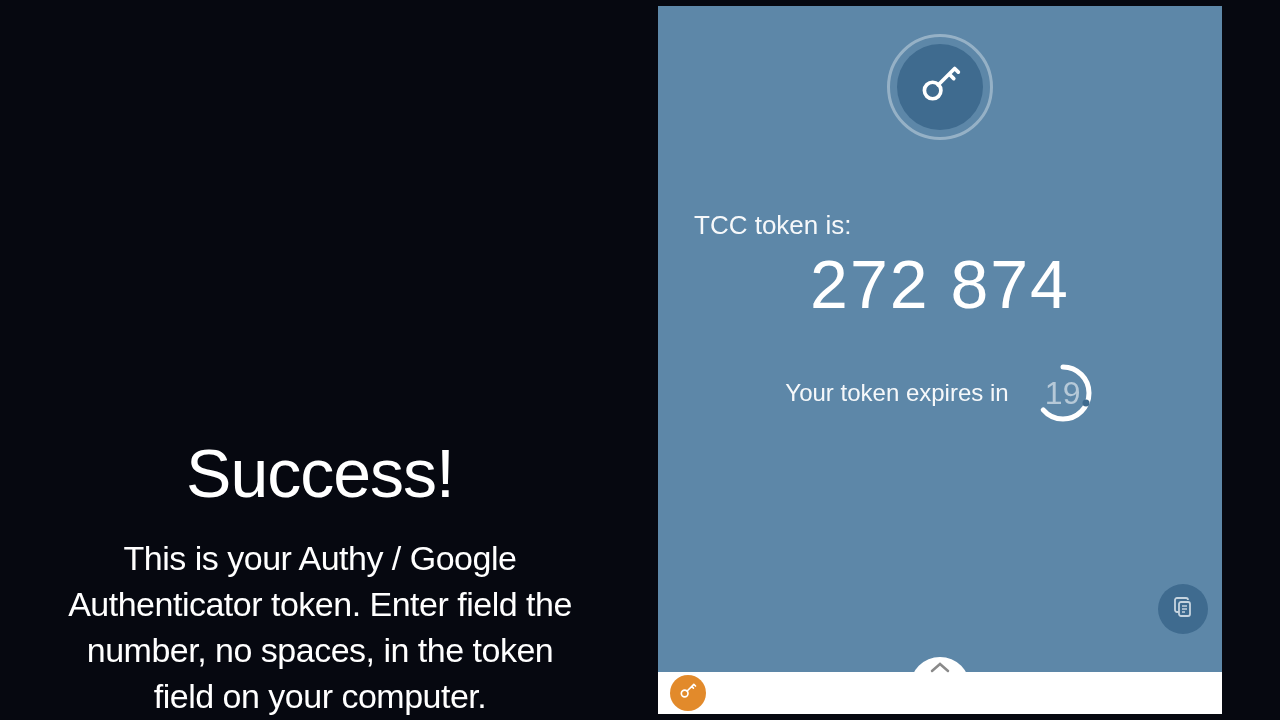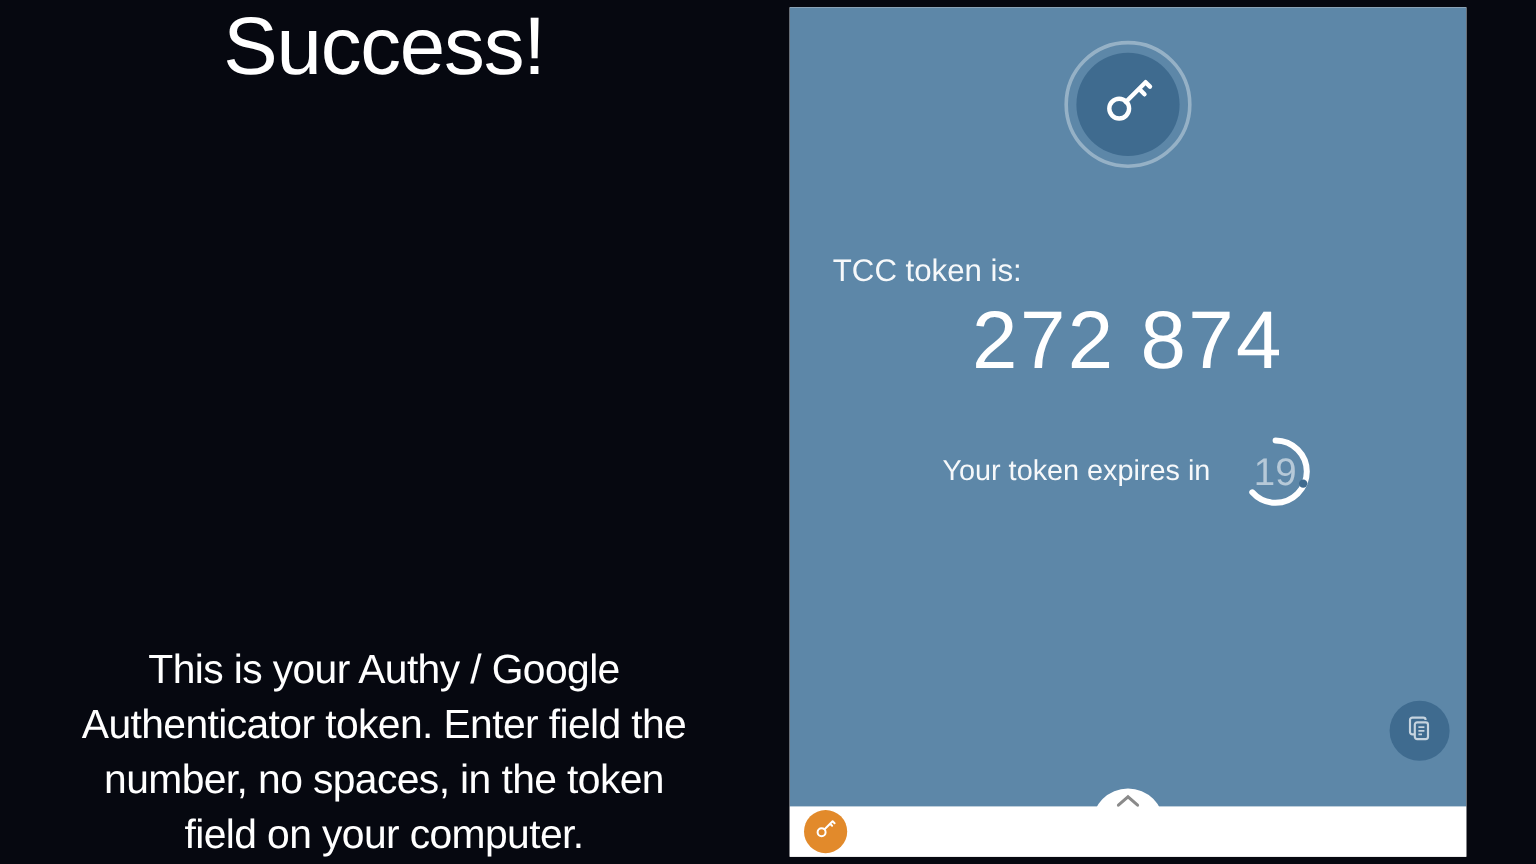--- a/index.html
+++ b/index.html
@@ -11,21 +11,21 @@
       overflow: hidden;
       display: flex;
     }
     .left-panel {
       width: 640px;
       height: 720px;
       background: #060810;
       color: #fff;
       display: flex;
       flex-direction: column;
-      justify-content: space-between;
+      justify-content: flex-end;
       align-items: center;
       padding: 0 60px;
       text-align: center;
     }
     .left-panel h1 {
       font-size: 68px;
       font-weight: 500;
       margin-bottom: 24px;
       letter-spacing: -1px;
     }

